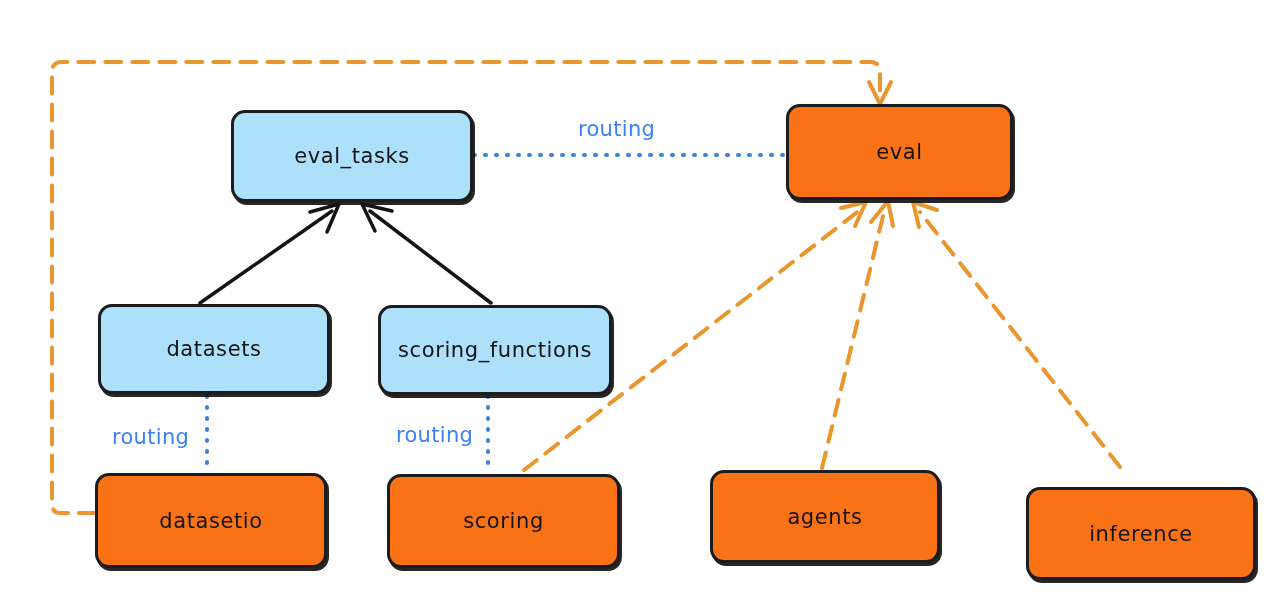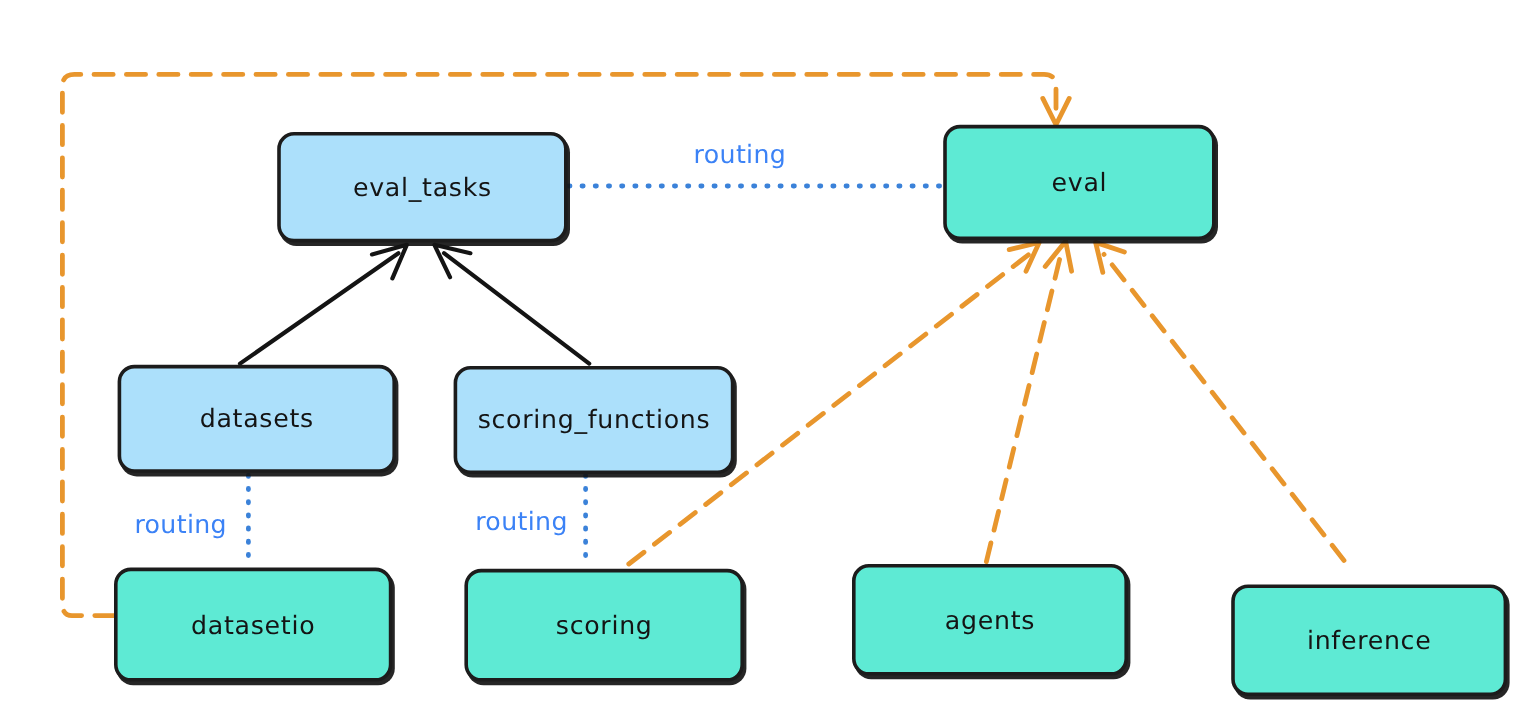--- a/index.html
+++ b/index.html
@@ -35,21 +35,21 @@
     box-shadow: 2px 3px 0 rgba(20,20,20,0.92);
   }
   .node .node-label {
     font-family: "DejaVu Sans", sans-serif;
     font-size: 21px;
     color: #141414;
     letter-spacing: 0.6px;
     white-space: nowrap;
   }
   .node.blue { background: #ace0fb; }
-  .node.green { background: #5eead4; }
+  .node.green { background: #f97316; }
   .edge-label {
     position: absolute;
     font-family: "DejaVu Sans", sans-serif;
     font-size: 21px;
     color: #3b82f6;
     white-space: nowrap;
     letter-spacing: 0.3px;
   }
 </style>
 </head>

